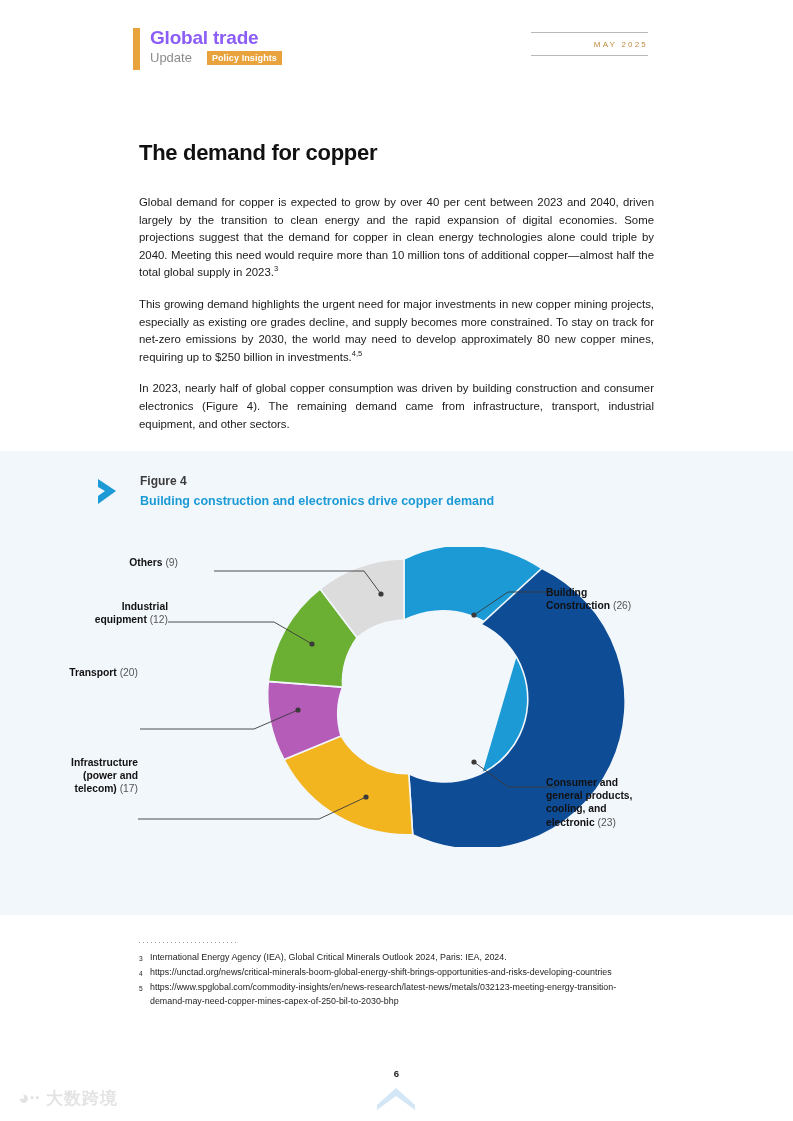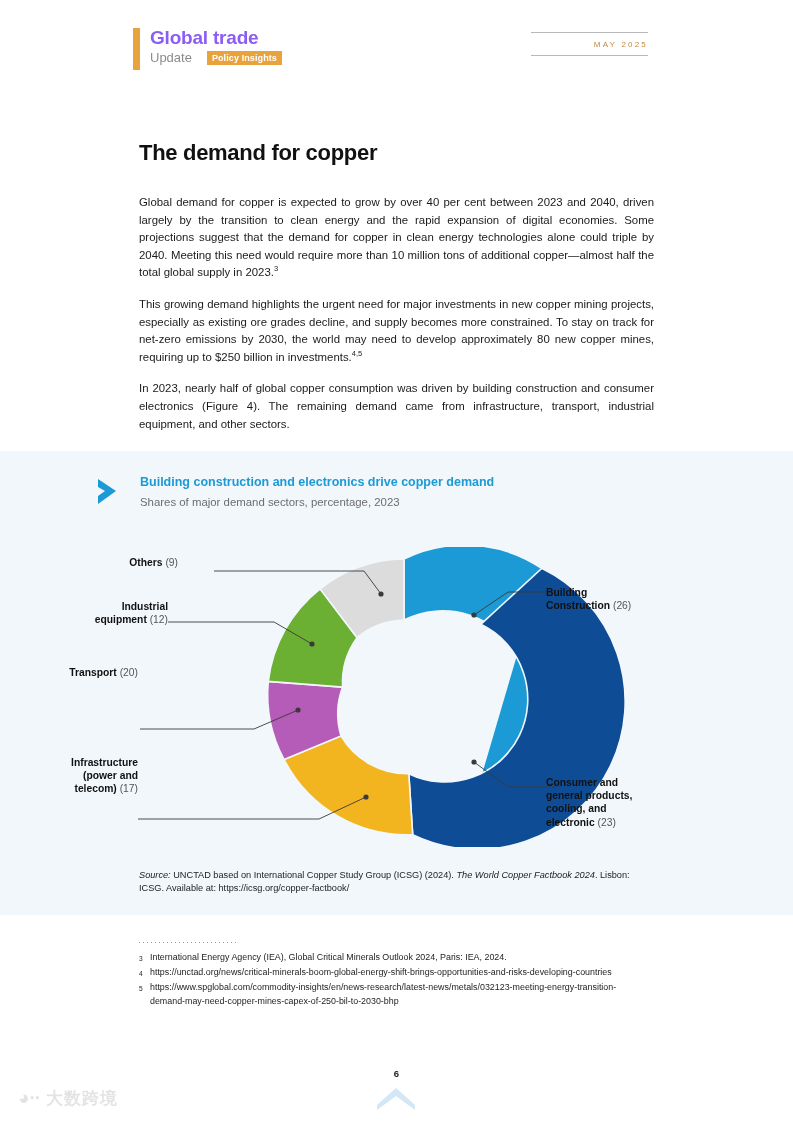--- a/index.html
+++ b/index.html
@@ -128,22 +128,22 @@
 
   <div class="figure-band">
 
     <div class="fig-head">
       <div class="fig-chevron">
         <svg width="28" height="30" viewBox="0 0 28 30">
           <path d="M2 2 L20 14 L2 27 L2 19 L9 14 L2 10 Z" fill="#1B9AD6"></path>
         </svg>
       </div>
       <div class="fig-titles">
+        <div class="fig-number">Figure 4</div>
         <div class="fig-title">Building construction and electronics drive copper demand</div>
-        <div class="fig-sub">Shares of major demand sectors, percentage, 2023</div>
       </div>
     </div>
 
     <div class="chart-wrap">
       <svg class="chart-svg" width="600" height="300" viewBox="0 0 600 300">
         <g>
 
           <path fill="#1B9AD6" stroke="#F2F7FC" stroke-width="1.6" d="M 300 12 A 138 138 0 0 1 437.7 21.4 L 377.2 227.2 A 77 77 0 0 0 300 73 Z"></path>
 
           <path fill="#0E4D96" stroke="#F2F7FC" stroke-width="1.6" d="M 437.7 21.4 A 138 138 0 0 1 308.7 287.7 L 304.8 226.8 A 77 77 0 0 0 376.8 77.3 Z"></path>
@@ -210,21 +210,20 @@
 
       <div class="lbl right" style="left:538px; top:229px; width:150px;">
         <div><b>Consumer and</b></div>
         <div><b>general products,</b></div>
         <div><b>cooling, and</b></div>
         <div><b>electronic</b>
           <span class="num">(23)</span></div>
       </div>
     </div>
 
-    <div class="source"><i>Source:</i><span> UNCTAD based on International Copper Study Group (ICSG) (2024). </span><i>The World Copper Factbook 2024</i><span>. Lisbon: ICSG. Available at: https://icsg.org/copper-factbook/</span></div>
   </div>
 
   <div class="footnotes">
     <div class="fn-rule"></div>
 
     <div class="fn">
       <div class="fn-mark">3</div>
       <div class="fn-text">International Energy Agency (IEA), Global Critical Minerals Outlook 2024, Paris: IEA, 2024.</div>
     </div>
 

